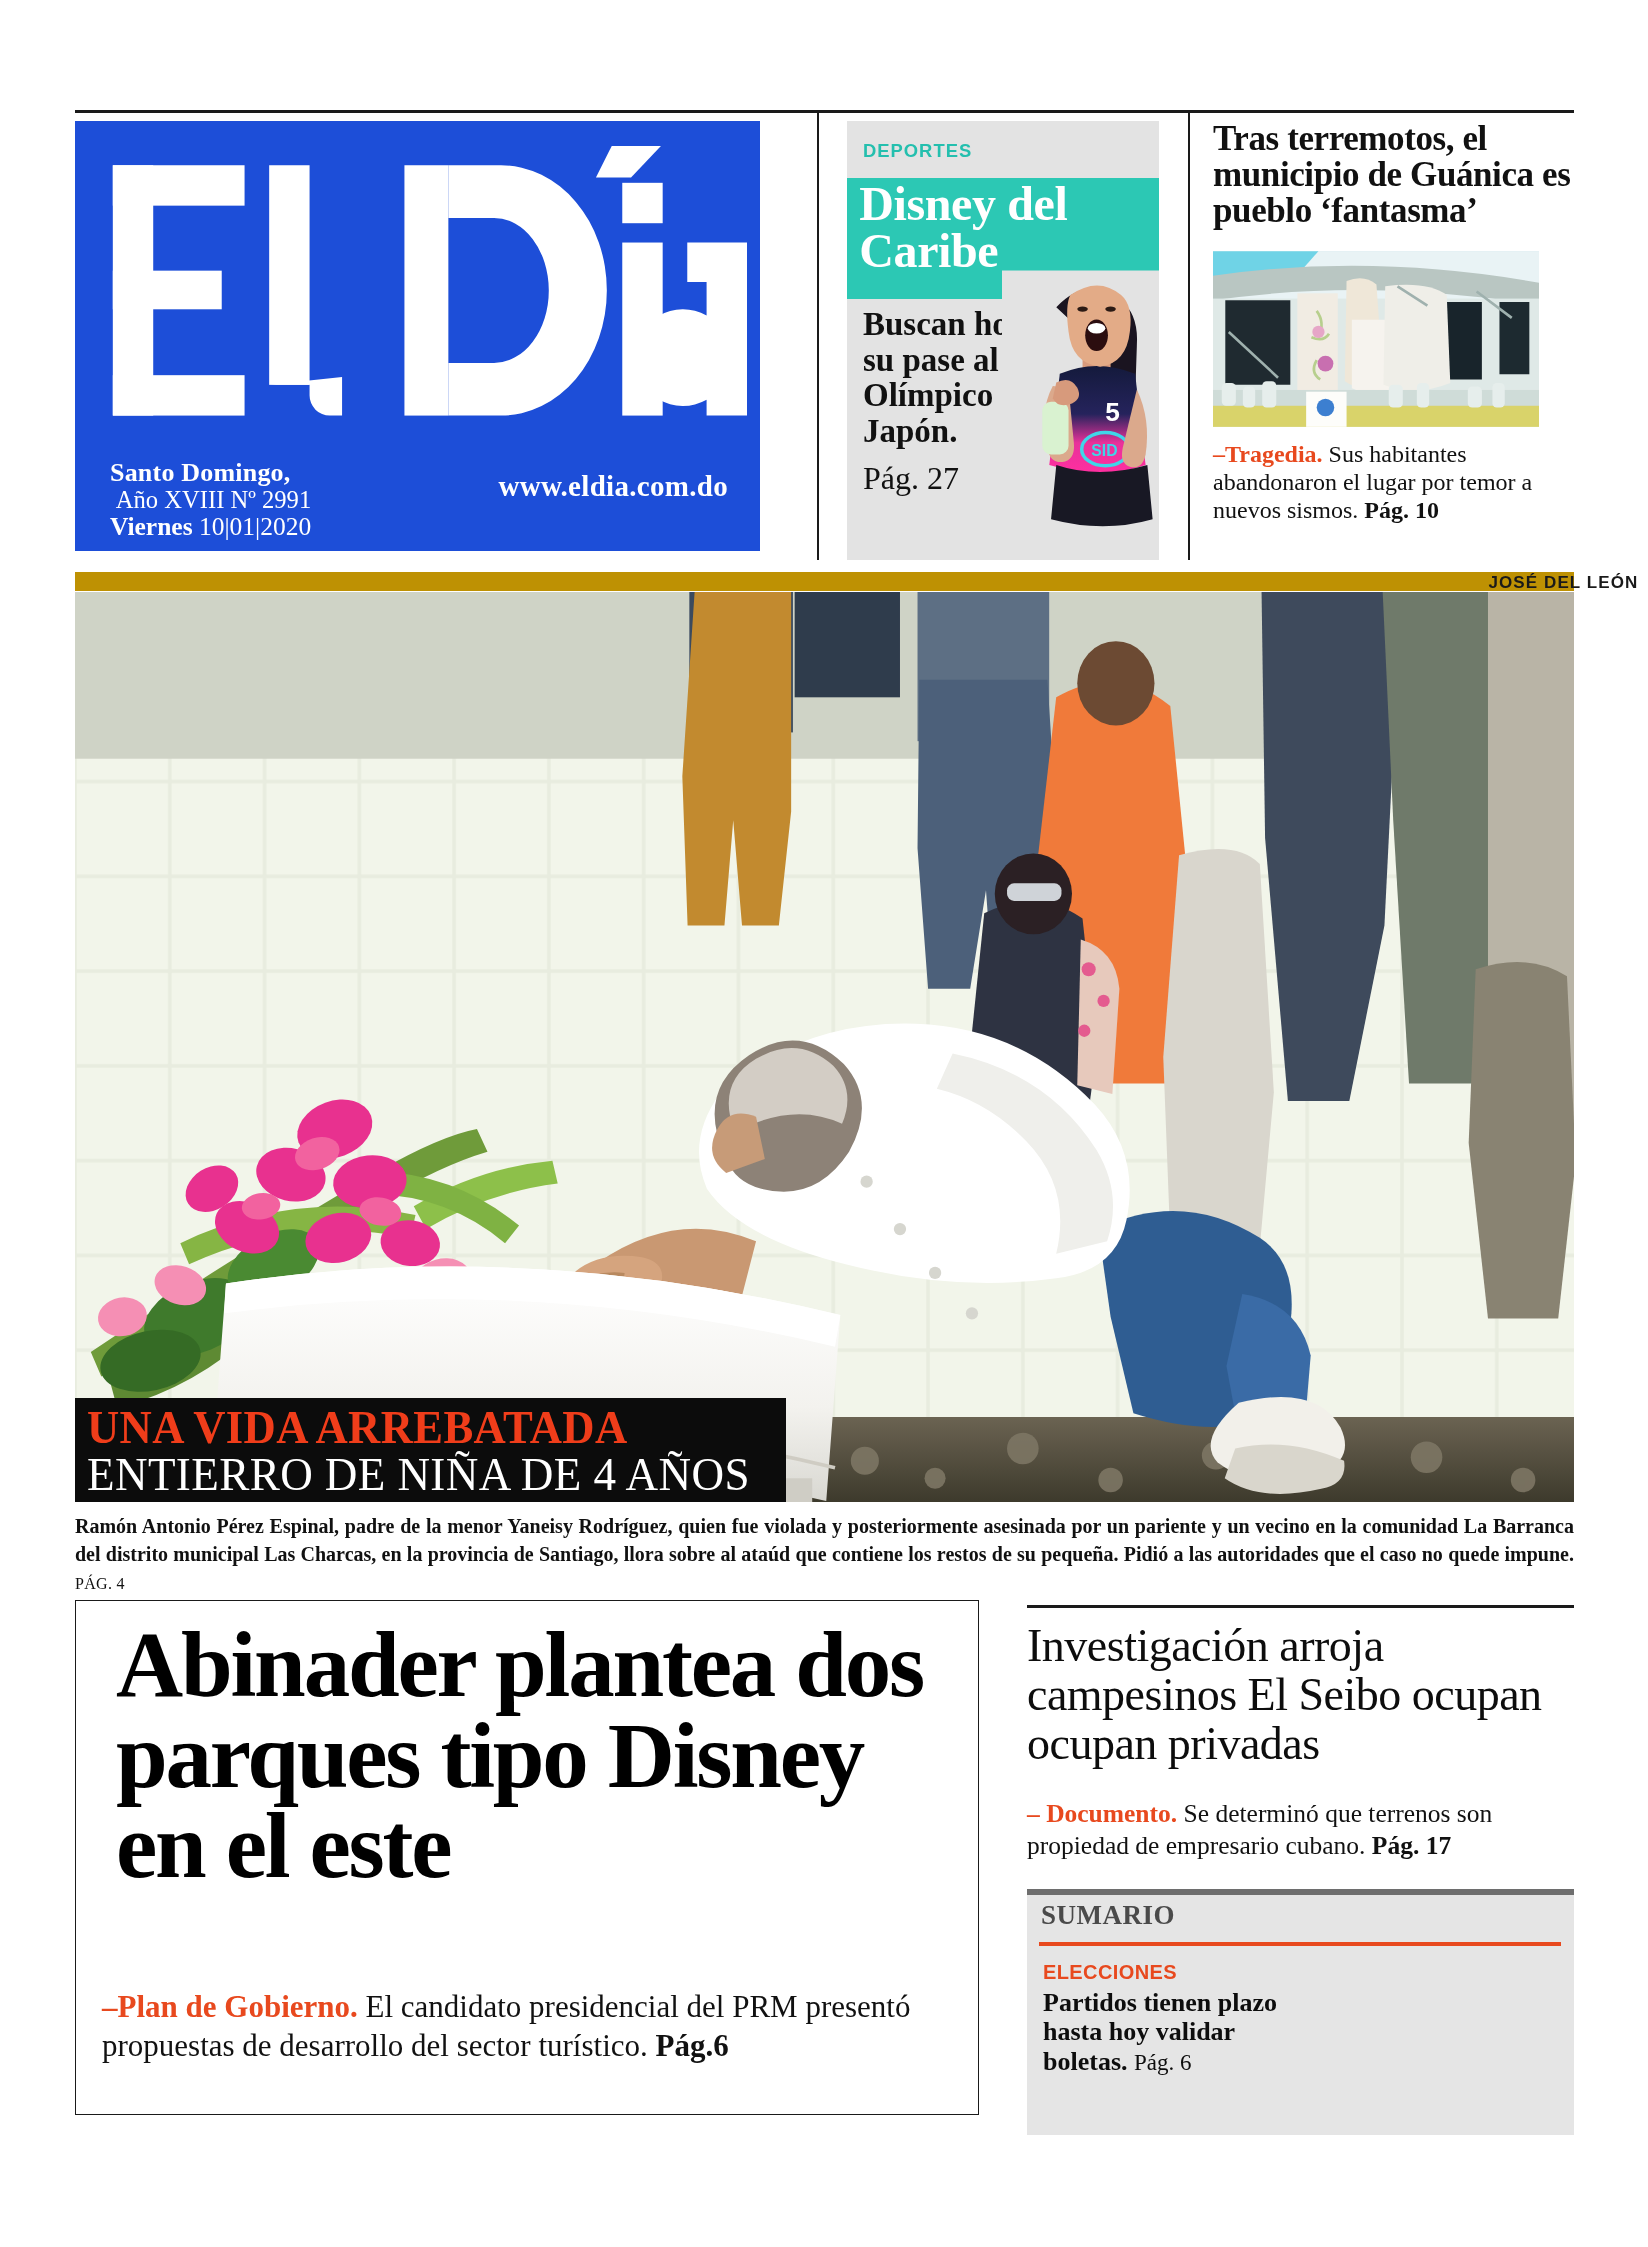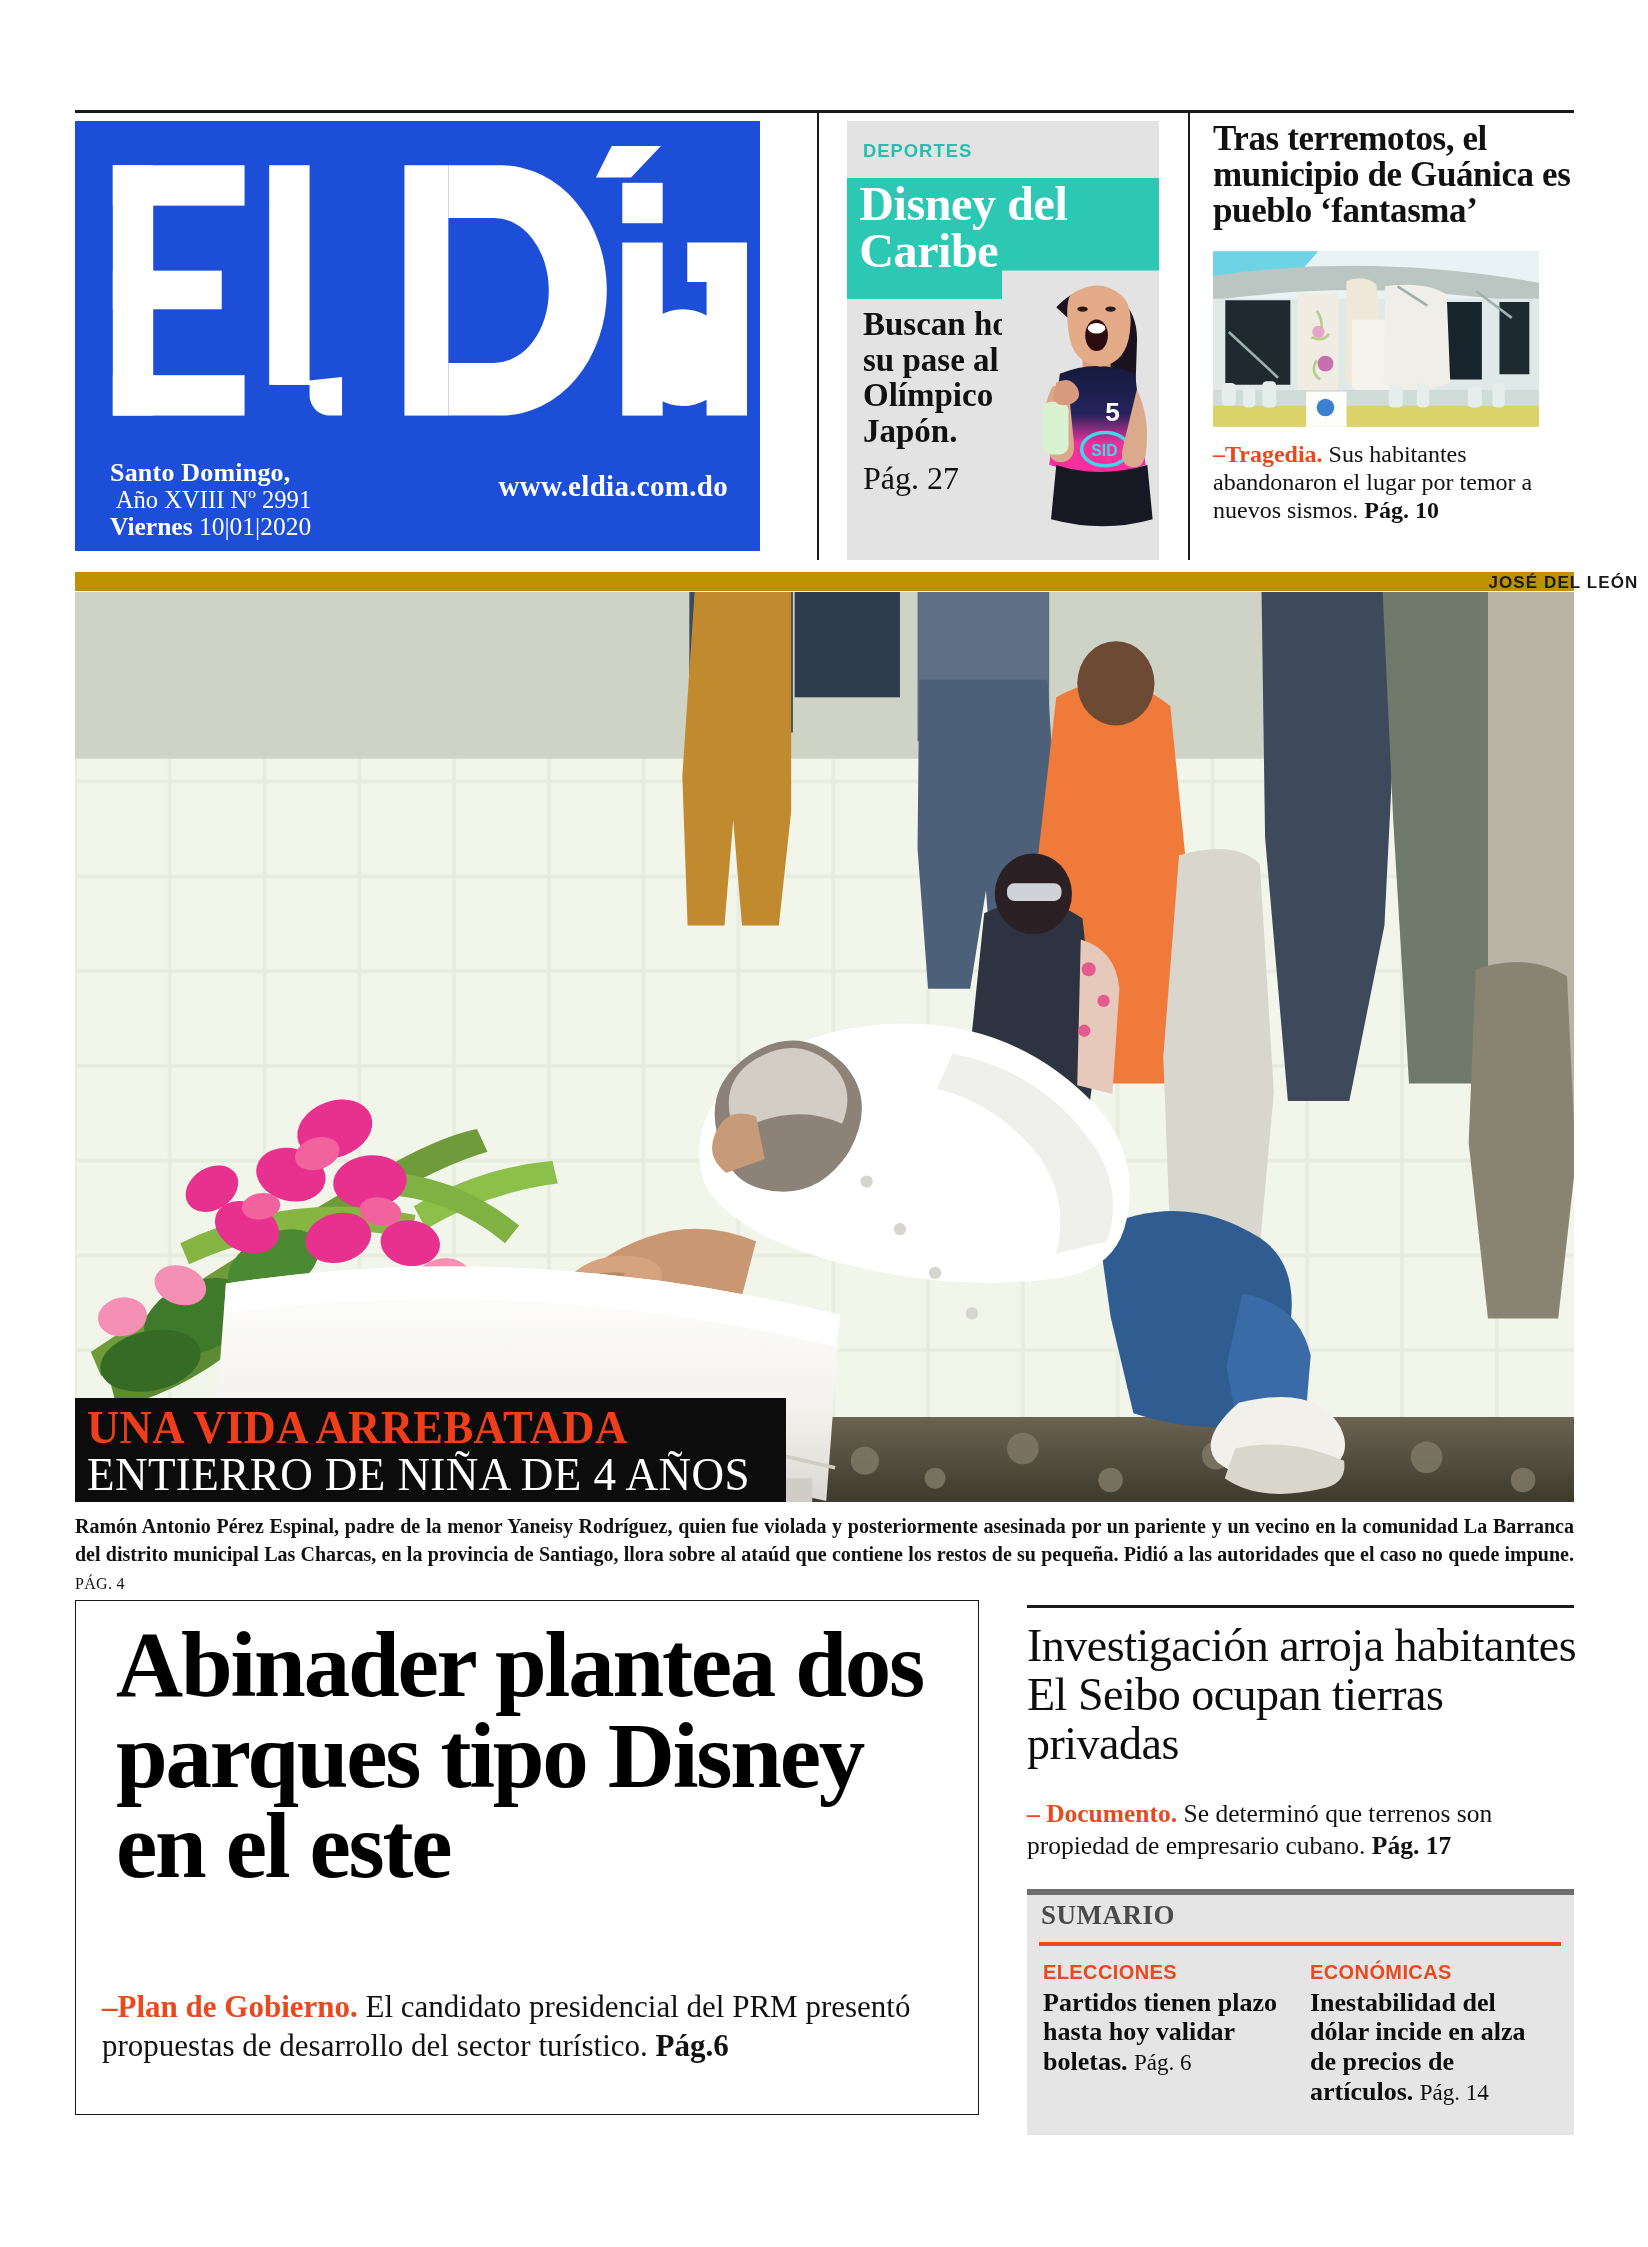--- a/index.html
+++ b/index.html
@@ -436,44 +436,37 @@
   <div class="lead-box">
     <div class="lead-head">Abinader plantea dos parques tipo Disney en el este</div>
     <div class="lead-sub">
       <span class="dash">–</span><span class="kicker-red">Plan de Gobierno.</span>
       <span>El candidato presidencial del PRM presentó propuestas de desarrollo del sector turístico.</span>
       <b>Pág.6</b>
     </div>
   </div>
 
   <div class="right-rule"></div>
-  <div class="right-head">Investigación arroja habitantes El Seibo ocupan tierras privadas</div>
+  <div class="right-head">Investigación arroja campesinos El Seibo ocupan ocupan privadas</div>
   <div class="right-sub">
     <span class="dash">–</span>
     <span class="kicker-red">Documento.</span>
     <span>Se determinó que terrenos son propiedad de empresario cubano.</span>
     <b>Pág. 17</b>
   </div>
 
   <div class="sumario">
     <div class="sumario-toprule"></div>
     <div class="sumario-title">SUMARIO</div>
     <div class="sumario-redrule"></div>
 
     <div class="sum-col a">
       <div class="sum-kicker">ELECCIONES</div>
       <div class="sum-text">
         <span>Partidos tienen plazo hasta hoy validar boletas.</span>
         <span class="pg">Pág. 6</span>
       </div>
     </div>
 
-    <div class="sum-col b">
-      <div class="sum-kicker">ECONÓMICAS</div>
-      <div class="sum-text">
-        <span>Inestabilidad del dólar incide en alza de precios de artículos.</span>
-        <span class="pg">Pág. 14</span>
-      </div>
-    </div>
   </div>
 
 </div>
 
 
 </body></html>

